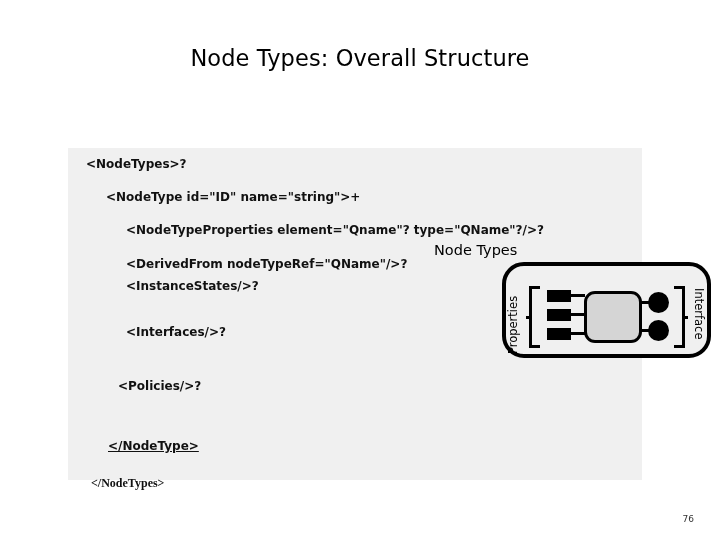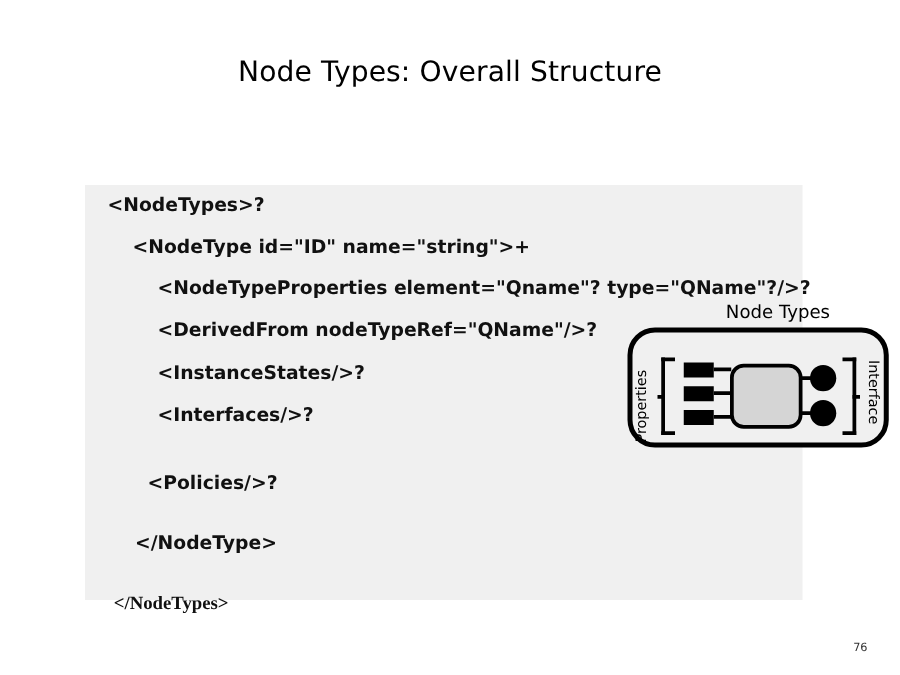--- a/index.html
+++ b/index.html
@@ -51,41 +51,41 @@
     top: 0;
     width: 420px;
     height: 332px;
     margin: 0;
     padding: 0;
     list-style: none;
   }
   .code-line {
     position: absolute;
     font-family: "DejaVu Sans", sans-serif;
-    font-size: 15px;
+    font-size: 12px;
     font-weight: bold;
     color: #111111;
     white-space: nowrap;
     line-height: 12px;
   }
 
   
   .diagram {
     position: absolute;
     left: 366px;
     top: 94px;
     width: 230px;
     height: 135px;
   }
   .diagram-caption {
     position: absolute;
     left: 0;
     top: 0;
     width: 230px;
-    text-align: right;
+    text-align: left;
     font-size: 14.5px;
     color: #000000;
     font-family: "DejaVu Sans", sans-serif;
   }
   .outer-box {
     position: absolute;
     left: 68px;
     top: 20px;
     width: 209px;
     height: 96px;
@@ -233,24 +233,24 @@
 
   <div class="slide-title">Node Types: Overall Structure</div>
 
   <div class="panel">
 
     <ul class="code-list">
         <li class="code-line" style="top: 10px; left: 18px;">&lt;NodeTypes&gt;?</li>
         <li class="code-line" style="top: 43px; left: 38px;">&lt;NodeType id="ID" name="string"&gt;+</li>
         <li class="code-line" style="top: 76px; left: 58px;">&lt;NodeTypeProperties element="Qname"? type="QName"?/&gt;?</li>
         <li class="code-line" style="top: 110px; left: 58px;">&lt;DerivedFrom nodeTypeRef="QName"/&gt;?</li>
-        <li class="code-line" style="top: 144px; left: 58px;">&lt;InstanceStates/&gt;?</li>
+        <li class="code-line" style="top: 132px; left: 58px;">&lt;InstanceStates/&gt;?</li>
         <li class="code-line" style="top: 178px; left: 58px;">&lt;Interfaces/&gt;?</li>
         <li class="code-line" style="top: 232px; left: 50px;">&lt;Policies/&gt;?</li>
-        <li class="code-line" style="top: 280px; left: 40px;">&lt;/NodeType&gt;</li>
+        <li class="code-line" style="top: 292px; left: 40px; text-decoration: underline;">&lt;/NodeType&gt;</li>
         <li class="code-line" style="top: 329px; left: 23px; font-family: Liberation Serif, serif;">&lt;/NodeTypes&gt;</li>
       </ul>
 
     <div class="diagram">
 
       <div class="diagram-caption">Node Types</div>
 
       <div class="outer-box"></div>
 
 

